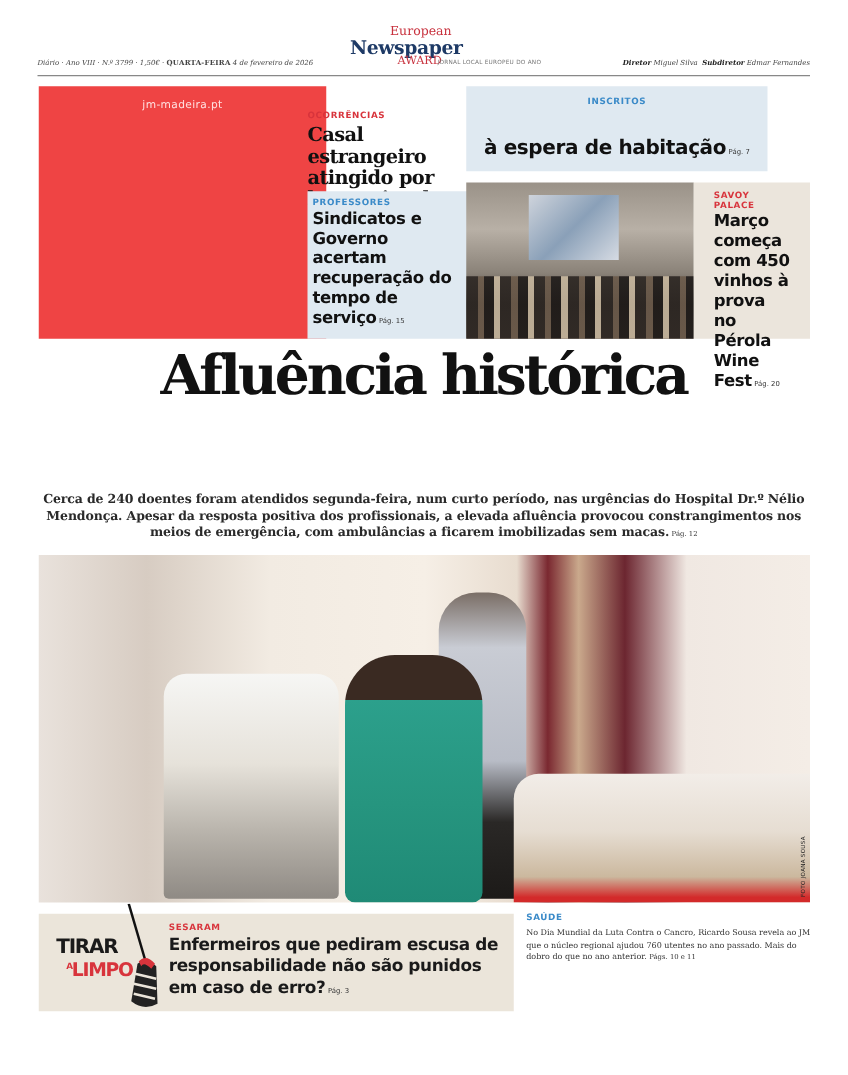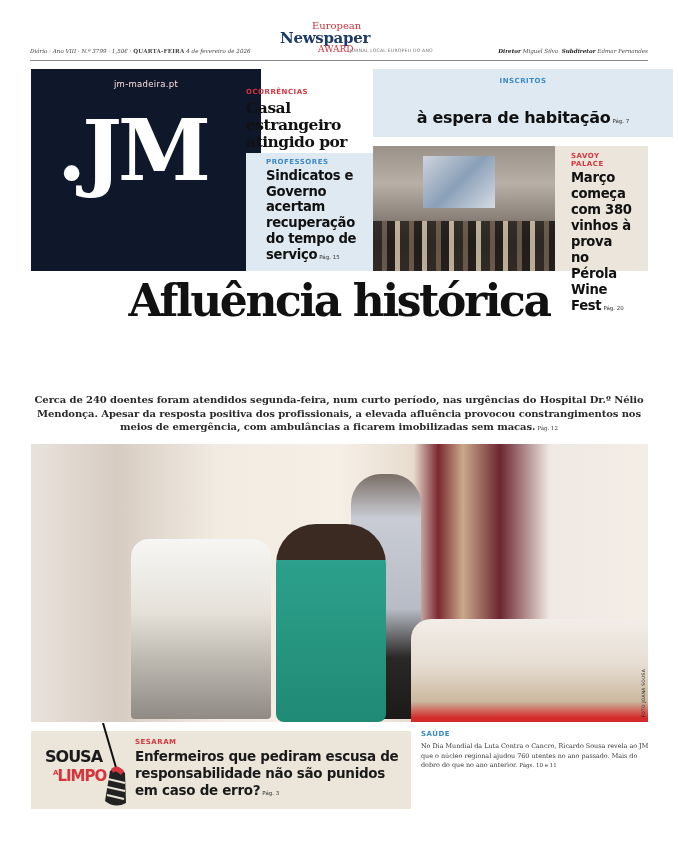--- a/index.html
+++ b/index.html
@@ -13,39 +13,39 @@
   .masthead .award { position: absolute; left: 250px; top: 6px; width: 150px; height: 40px; text-align: right; }
   .award .eu { position: absolute; left: 32px; top: 0; font-family: "DejaVu Serif", serif; font-size: 10px; color: #c8323e; }
   .award .np { position: absolute; left: 0; top: 9px; font-family: "DejaVu Serif", serif; font-weight: bold; font-size: 15px; color: #1e3a66; letter-spacing: -0.3px; }
   .award .aw { position: absolute; left: 38px; top: 24px; font-family: "DejaVu Serif", serif; font-size: 9px; color: #c8323e; }
   .award .jl { position: absolute; left: 70px; top: 28px; font-size: 4.6px; color: #777; white-space: nowrap; letter-spacing: 0.2px; }
   .masthead .staff { position: absolute; right: 0; top: 34px; font-family: "DejaVu Serif", serif; font-style: italic; font-size: 5.6px; color: #444; white-space: nowrap; }
   .masthead .staff b { font-style: italic; font-weight: bold; color: #222; }
   .rule { position: absolute; left: 30px; top: 60px; width: 618px; height: 1px; background: #888; }
 
   
-  .logo { position: absolute; left: 31px; top: 69px; width: 230px; height: 202px; background: #0f172a; }
+  .logo { position: absolute; left: 31px; top: 69px; width: 230px; height: 202px; background: #ef4444; }
   .logo .url { position: absolute; top: 10px; width: 100%; text-align: center; font-size: 8.5px; color: #ffe0e0; letter-spacing: 0.3px; }
   .logo .jm { position: absolute; left: 8px; top: 40px; width: 186px; text-align: center; font-family: "DejaVu Serif", serif; font-weight: bold; font-size: 84px; color: #ffffff; letter-spacing: -4px; line-height: 1; }
 
   .kicker { font-size: 7px; font-weight: bold; letter-spacing: 0.5px; text-transform: uppercase; }
   .kicker.red { color: #d8343c; }
   .kicker.blue { color: #3a8ac8; }
   .pg { font-size: 5.5px; font-weight: normal; color: #333; margin-left: 2px; letter-spacing: 0; }
 
   
   .story-ocorr { position: absolute; left: 246px; top: 68px; width: 124px; margin-top: 20px; }
   .story-ocorr h2 { margin-top: 3px; font-family: "DejaVu Serif", serif; font-weight: bold; font-size: 15.5px; line-height: 17px; color: #111; letter-spacing: -0.5px; }
 
   
-  .story-prof { position: absolute; left: 246px; top: 153px; width: 131px; height: 118px; background: #dfe9f1; padding: 5px 20px; }
+  .story-prof { position: absolute; left: 246px; top: 153px; width: 131px; height: 118px; background: #dfe9f1; padding: 5px 4px; }
   .story-prof h2 { margin-top: 2px; font-weight: bold; font-size: 13.2px; line-height: 15.7px; color: #111; letter-spacing: -0.3px; }
 
   
-  .story-insc { position: absolute; left: 373px; top: 69px; width: 300px; height: 68px; background: #dfe9f1; text-align: center; padding-top: 8px; }
+  .story-insc { position: absolute; left: 373px; top: 69px; width: 241px; height: 68px; background: #dfe9f1; text-align: center; padding-top: 8px; }
   .story-insc h2 { margin-top: 3px; font-weight: bold; font-size: 16px; line-height: 20px; color: #111; letter-spacing: -0.3px; }
 
   
   .photo-event { position: absolute; left: 373px; top: 146px; width: 182px; height: 125px; overflow: hidden;
     background: linear-gradient(180deg, #9a9288 0%, #b8b0a6 30%, #8a8278 58%, #3a3430 78%, #5a4e44 100%); }
   .photo-event .screen { position: absolute; left: 50px; top: 10px; width: 72px; height: 52px; background: linear-gradient(135deg, #cfd4dc, #8aa0b8 50%, #d6dbe3); }
   .photo-event .crowd { position: absolute; left: 0; bottom: 0; width: 100%; height: 50px; background: repeating-linear-gradient(90deg, #2c2622 0 9px, #6b5a4a 9px 14px, #1e1a18 14px 22px, #c7b79e 22px 27px); opacity: 0.9; }
   .story-savoy { position: absolute; left: 555px; top: 146px; width: 93px; height: 125px; background: #ebe5dc; padding: 6px 16px; }
   .story-savoy h2 { margin-top: 2px; font-weight: bold; font-size: 13.2px; line-height: 16px; color: #111; letter-spacing: -0.3px; }
 
@@ -90,21 +90,20 @@
     <span class="jl">JORNAL LOCAL EUROPEU DO ANO</span>
   </div>
   <div class="staff">
     <b>Diretor</b><span> Miguel Silva</span>&nbsp;&nbsp;<b>Subdiretor</b><span> Edmar Fernandes</span>
   </div>
 </header>
 <div class="rule"></div>
 
 <div class="logo">
   <div class="url">jm-madeira.pt</div>
-  <div class="jm">.JM</div>
 </div>
 
 <article class="story-ocorr">
   <div class="kicker red">OCORRÊNCIAS</div>
   <h2><span>Casal estrangeiro atingido por bagageira de autocarro</span><span class="pg">Pág. 14</span></h2>
 </article>
 
 <article class="story-prof">
   <div class="kicker blue">PROFESSORES</div>
   <h2><span>Sindicatos e Governo acertam recuperação do tempo de serviço</span><span class="pg">Pág. 15</span></h2>
@@ -117,39 +116,39 @@
     <span>à espera de habitação</span><span class="pg">Pág. 7</span>
   </h2>
 </article>
 
 <div class="photo-event">
   <div class="screen"></div>
   <div class="crowd"></div>
 </div>
 <article class="story-savoy">
   <div class="kicker red">SAVOY PALACE</div>
-  <h2><span>Março começa com 380 vinhos à prova no Pérola Wine Fest</span><span class="pg">Pág. 20</span></h2>
+  <h2><span>Março começa com 450 vinhos à prova no Pérola Wine Fest</span><span class="pg">Pág. 20</span></h2>
 </article>
 
 <h1 class="headline">
   <span>Afluência histórica</span><br>
 </h1>
 <p class="lede"><span>Cerca de 240 doentes foram atendidos segunda-feira, num curto período, nas urgências do Hospital Dr.º Nélio Mendonça. Apesar da resposta positiva dos profissionais, a elevada afluência provocou constrangimentos nos meios de emergência, com ambulâncias a ficarem imobilizadas sem macas.</span><span class="pg">Pág. 12</span></p>
 
 <div class="photo-main">
   <div class="gurney"></div>
   <div class="man"></div>
   <div class="nurse"></div>
   <div class="bed"></div>
   <div class="credit">FOTO JOANA SOUSA</div>
 </div>
 
 <article class="tirar">
   <div class="brand">
-    <span>SOUSA</span>
+    <span>TIRAR</span>
     <span class="limpo"><small>A</small><span>LIMPO</span></span>
   </div>
   <svg class="broom" viewBox="0 0 26 86">
     <line x1="2" y1="0" x2="16" y2="48" stroke="#111" stroke-width="2"></line>
     <path d="M9 48 Q16 42 24 50 L25 80 Q14 86 4 78 Z" fill="#222"></path>
     <path d="M7 56 L24 60 M6 64 L24 68 M6 72 L23 76" stroke="#ebe5da" stroke-width="2"></path>
     <path d="M10 46 Q16 40 23 48 L20 52 Q14 46 12 50 Z" fill="#d8343c"></path>
   </svg>
   <div class="text">
     <div class="kicker red">SESARAM</div>

